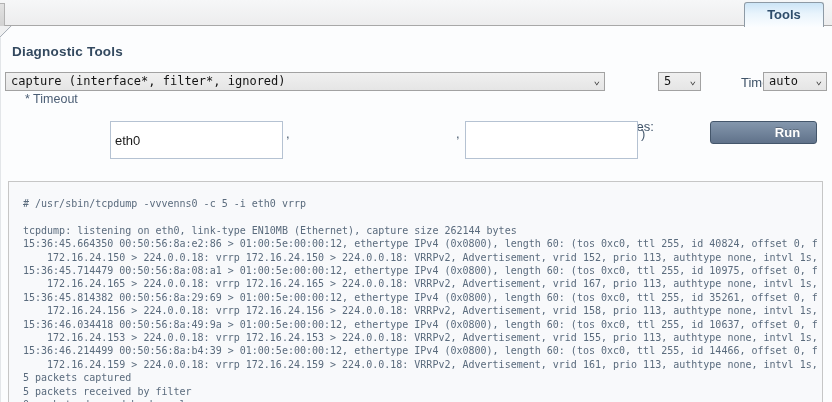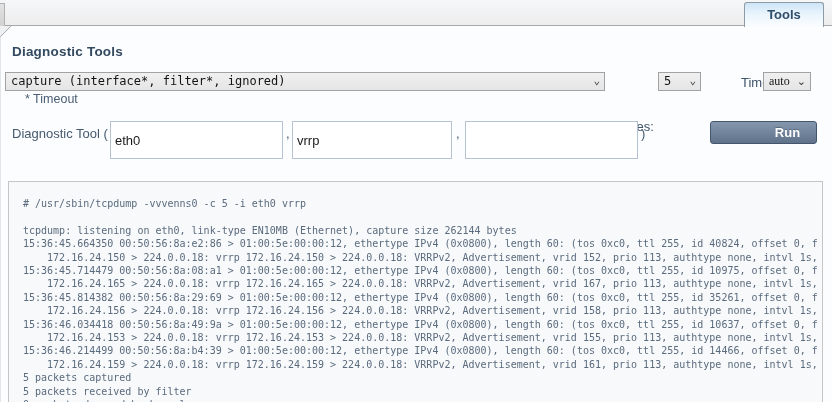--- a/index.html
+++ b/index.html
@@ -29,21 +29,21 @@
               color:#33495f;letter-spacing:.2px;}
 
   
   .sel{position:absolute;height:19px;background:linear-gradient(#f0f0f0,#e5e5e5);
        border:1px solid #a2a2a2;font-family:"DejaVu Sans Mono","Liberation Mono",monospace;
        font-size:12px;color:#141414;line-height:17px;padding:0 16px 0 5px;
        cursor:pointer;white-space:nowrap;overflow:hidden;}
   .sel .chev{position:absolute;right:4px;top:0;line-height:16px;font-size:11px;color:#333;}
   .sel-capture{left:5px;top:72px;width:600px;}
   .sel-retries{left:658px;top:72px;width:43px;}
-  .sel-timeout{left:763px;top:72px;width:48px;font-family:Liberation Serif, serif;}
+  .sel-timeout{left:763px;top:72px;width:64px;}
   .ctl-label{position:absolute;top:75px;font-size:13px;color:#3f5368;}
   .lbl-retries{left:609px;margin-top:44px;}
   .lbl-timeout{left:709px;margin-left:32px;}
   .optional-note{position:absolute;left:25px;top:92px;font-size:12.5px;color:#4a5d74;}
 
   
   .tool-label{position:absolute;left:12px;top:126px;font-size:13px;color:#46596e;}
   .arg{position:absolute;top:121px;height:21px;border:1px solid #b5c2d2;background:#fff;
        font-family:"Liberation Sans","DejaVu Sans",sans-serif;font-size:13px;color:#1a1a1a;
        padding:18px 4px;outline:none;}
@@ -96,26 +96,24 @@
   </div>
 
   <div class="ctl-label lbl-timeout">Timeout:</div>
   <div class="sel sel-timeout">
     <span>auto</span>
     <span class="chev">⌄</span>
   </div>
 
   <div class="optional-note">* Timeout</div>
 
-  <div class="tool-label">Diagnostic Tool (</div>
 
   <input class="arg arg1" type="text" value="eth0" style="">
   <div class="sep sep1">,</div>
 
-  <input class="arg arg2" type="text" value="vrrp" style="">
   <div class="sep sep2">,</div>
 
   <input class="arg arg3" type="text" value="" style="">
   <div class="sep sep3">)</div>
 
   <div class="run-btn">Run</div>
 
   <div class="console">
     <pre># /usr/sbin/tcpdump -vvvenns0 -c 5 -i eth0 vrrp
 

